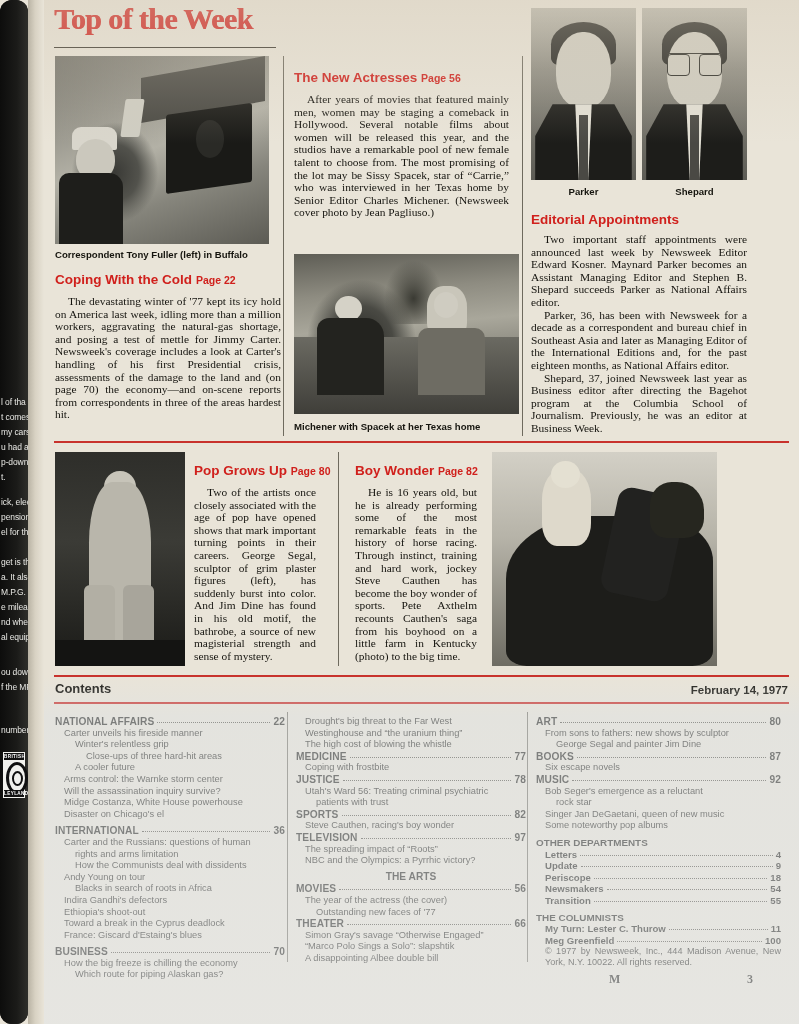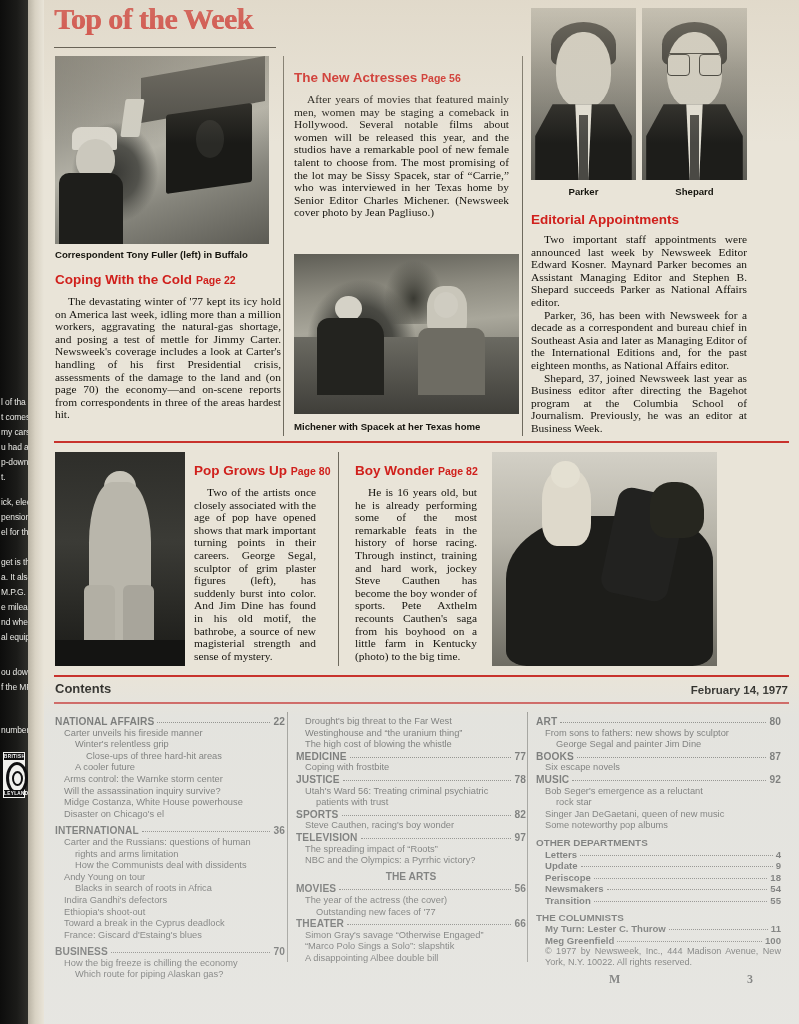--- a/index.html
+++ b/index.html
@@ -1,21 +1,21 @@
 <!DOCTYPE html>
 <html><head>
 <meta charset="utf-8">
 <style>
   html,body{margin:0;padding:0;background:#2a2a28;}
   body{width:799px;height:1024px;overflow:hidden;font-family:"Liberation Sans",sans-serif;}
 
   .page{position:relative;width:799px;height:1024px;background:#e9e4d8;overflow:hidden;}
 
   
-  .bleed{position:absolute;left:0;top:0;width:28px;height:1024px;background:#121210;overflow:hidden;}
+  .bleed{position:absolute;left:0;top:0;width:28px;height:1024px;background:#121210;overflow:hidden;border-radius:12px;}
   .bleed-inner{position:absolute;left:0;top:0;width:28px;height:1024px;
      background:linear-gradient(90deg,#0d0d0c 0%,#1b1b19 60%,#2e2e2a 100%);}
   .bleed-txt{position:absolute;left:1px;color:#e8e8e4;font-size:8.5px;line-height:11.5px;
      font-family:"Liberation Sans",sans-serif;white-space:nowrap;letter-spacing:-.1px;}
   .bl-logo{position:absolute;left:3px;top:752px;width:22px;height:46px;background:#f2f2ee;}
   .bl-logo .bar{position:absolute;left:1px;width:20px;height:7px;background:#111;color:#fff;
      font-size:4.6px;line-height:7px;text-align:center;letter-spacing:.4px;font-weight:bold;}
   .bl-logo .bar.t{top:1px}.bl-logo .bar.b{top:38px}
   .bl-logo .ring{position:absolute;left:3px;top:10px;width:16px;height:26px;border:3px solid #111;border-radius:50%;}
   .bl-logo .ring:after{content:"";position:absolute;left:3px;top:6px;width:7px;height:11px;border:2px solid #111;border-radius:50%;}

